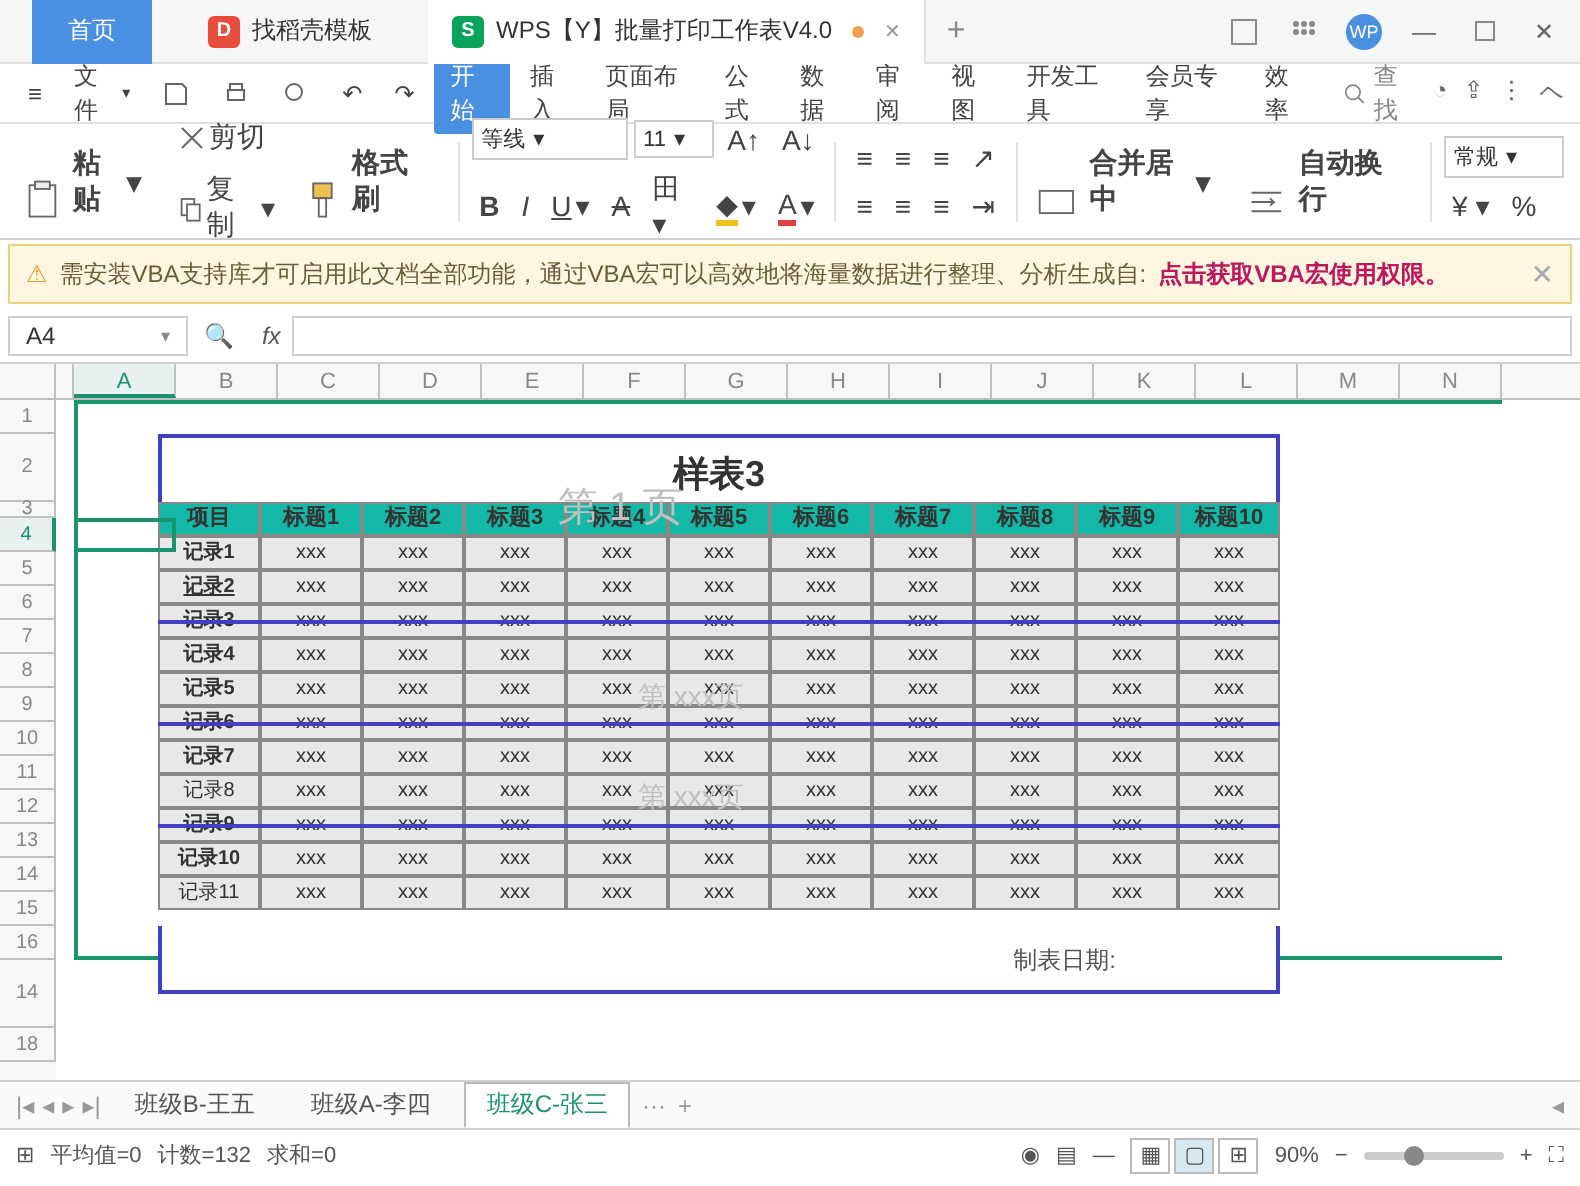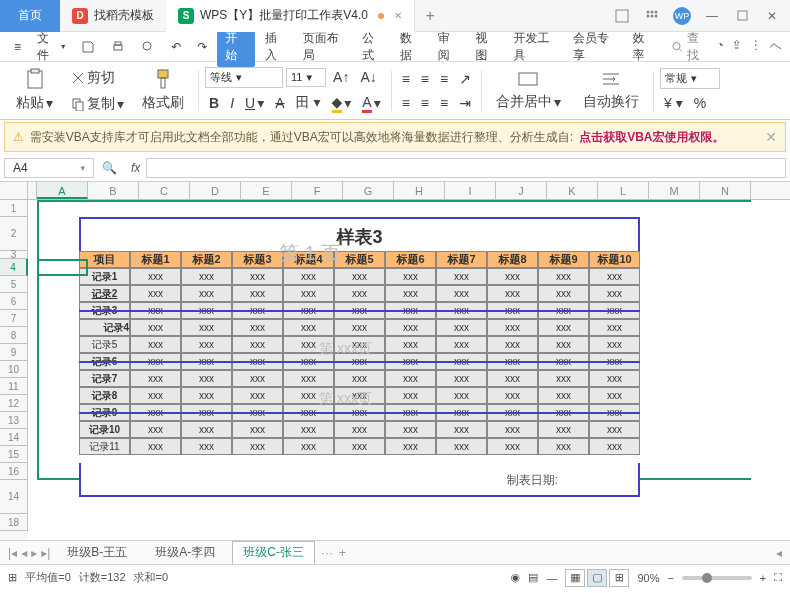--- a/index.html
+++ b/index.html
@@ -1,20 +1,20 @@
 <!DOCTYPE html>
 <html><head>
 <meta charset="utf-8">
 <style>
 * { margin: 0; padding: 0; box-sizing: border-box; font-family: "Microsoft YaHei", sans-serif; }
 body { width: 790px; height: 593px; background: #fff; overflow: hidden; font-size: 12px; color: #333; }
 
 
 .titlebar { height: 32px; background: #f5f6f7; display: flex; align-items: center; border-bottom: 1px solid #e0e0e0; }
-.tab { height: 32px; display: flex; align-items: center; padding: 0 12px; gap: 6px; position: relative; }
+.tab { height: 32px; display: flex; align-items: center; padding: 0 12px; gap: 6px; position: relative; margin-left: 16px; }
 .tab.home { background: #4a90e2; color: #fff; font-weight: 500; padding: 0 18px; }
 .tab.doc { background: #fff; border-right: 1px solid #e0e0e0; }
 .tab-icon { width: 16px; height: 16px; display: inline-flex; align-items: center; justify-content: center; border-radius: 3px; font-size: 10px; color: #fff; font-weight: bold; }
 .tab-icon.red { background: #e74c3c; }
 .tab-icon.green { background: #07a35a; }
 .tab-close { color: #999; font-size: 10px; margin-left: 4px; }
 .tab-dot { width: 6px; height: 6px; border-radius: 50%; background: #f0a050; margin-left: 4px; }
 .tab-add { padding: 0 10px; color: #888; font-size: 16px; }
 .win-right { margin-left: auto; display: flex; align-items: center; gap: 2px; padding-right: 4px; }
 .win-icon { width: 28px; height: 28px; display: flex; align-items: center; justify-content: center; color: #666; }
@@ -23,21 +23,21 @@
 
 .menubar { height: 30px; display: flex; align-items: center; padding: 0 8px; gap: 4px; border-bottom: 1px solid #e0e0e0; }
 .menu-btn { padding: 3px 6px; color: #444; display: flex; align-items: center; gap: 3px; font-size: 12px; }
 .menu-btn.active { background: #4a90e2; color: #fff; border-radius: 2px; padding: 3px 8px; }
 .menu-search { margin-left: 8px; display: flex; align-items: center; gap: 4px; color: #888; }
 .menu-spacer { flex: 1; }
 .menu-icons { display: flex; gap: 8px; color: #666; }
 
 
 .ribbon { height: 58px; display: flex; align-items: center; padding: 0 8px; gap: 6px; border-bottom: 1px solid #d0d0d0; }
-.ribbon-group { display: flex; flex-direction: column; align-items: center; gap: 2px; padding: 0 4px; }
+.ribbon-group { display: flex; align-items: flex-end; gap: 2px; padding: 0 4px; font-weight: bold; }
 .ribbon-group-h { display: flex; align-items: center; gap: 3px; }
 .ribbon-divider { width: 1px; height: 40px; background: #e0e0e0; }
 .ribbon-btn { padding: 2px 4px; display: flex; align-items: center; gap: 2px; color: #444; font-size: 14px; }
 svg { display: block; }
 .ribbon-dropdown { display: flex; align-items: center; border: 1px solid #ccc; padding: 2px 4px; font-size: 11px; gap: 4px; background: #fff; }
 
 
 .warnbar { height: 30px; background: #fef6e0; border: 1px solid #f0d080; display: flex; align-items: center; padding: 0 8px; gap: 6px; color: #6b5d3a; margin: 2px 4px; }
 .warnbar a { color: #be185d; text-decoration: none; font-weight: bold; }
 .warn-close { margin-left: auto; color: #aaa; font-size: 14px; }
@@ -59,21 +59,21 @@
 .row-headers { width: 28px; background: #f6f8f8; }
 .row-h { height: 17px; text-align: center; border-bottom: 1px solid #c0c0c0; border-right: 1px solid #c0c0c0; color: #888; font-size: 10px; line-height: 17px; }
 .row-h.sel { background: #e8f0f0; color: #1a936f; border-right: 2px solid #1a936f; }
 .row-h.tall { height: 34px; line-height: 34px; }
 .cells { position: relative; flex: 1; }
 
 
 .sheet { position: absolute; left: 51px; top: 0; }
 .sheet-title { height: 34px; width: 561px; text-align: center; font-size: 18px; font-weight: bold; border: 2px solid #4040c0; border-bottom: none; line-height: 36px; background: #fff; }
 .sheet-row { display: flex; height: 17px; }
-.sheet-row.header-row .cell { background: #fdba74; font-weight: bold; font-size: 11px; }
+.sheet-row.header-row .cell { background: #14b8a6; font-weight: bold; font-size: 11px; }
 .cell { width: 51px; border: 1px solid #888; text-align: center; font-size: 10px; line-height: 15px; overflow: hidden; background: #e8e8e8; }
 .watermark { position: absolute; color: #c0c0c0; font-size: 20px; font-weight: 300; pointer-events: none; }
 .blue-line { position: absolute; height: 2px; background: #4040c0; }
 .green-border-area { position: absolute; border: 2px solid #1a936f; pointer-events: none; }
 .footer-row { position: absolute; left: 51px; width: 561px; height: 34px; text-align: right; padding-right: 80px; line-height: 34px; color: #555; border: 2px solid #4040c0; border-top: none; background: #fff; font-size: 12px; }
 .cell-cursor { position: absolute; border: 2px solid #1a936f; pointer-events: none; }
 
 
 .sheettabs { height: 24px; display: flex; align-items: center; border-top: 1px solid #d0d0d0; padding: 0 8px; gap: 6px; background: #fafafa; }
 .nav-arrows { display: flex; gap: 4px; color: #999; }
@@ -392,34 +392,34 @@
               <div class="cell">xxx</div>
               <div class="cell">xxx</div>
               <div class="cell">xxx</div>
               <div class="cell">xxx</div>
               <div class="cell">xxx</div>
               <div class="cell">xxx</div>
               <div class="cell">xxx</div>
               <div class="cell">xxx</div>
             </div>
             <div class="sheet-row">
-              <div class="cell" style="font-weight: bold; text-align: right;">记录4</div>
-              <div class="cell">xxx</div>
-              <div class="cell">xxx</div>
-              <div class="cell">xxx</div>
-              <div class="cell">xxx</div>
-              <div class="cell">xxx</div>
-              <div class="cell">xxx</div>
-              <div class="cell">xxx</div>
-              <div class="cell">xxx</div>
-              <div class="cell">xxx</div>
-              <div class="cell">xxx</div>
-            </div>
-            <div class="sheet-row">
-              <div class="cell" style="font-weight: normal;">记录5</div>
+              <div class="cell" style="font-weight: bold;">记录4</div>
+              <div class="cell">xxx</div>
+              <div class="cell">xxx</div>
+              <div class="cell">xxx</div>
+              <div class="cell">xxx</div>
+              <div class="cell">xxx</div>
+              <div class="cell">xxx</div>
+              <div class="cell">xxx</div>
+              <div class="cell">xxx</div>
+              <div class="cell">xxx</div>
+              <div class="cell">xxx</div>
+            </div>
+            <div class="sheet-row">
+              <div class="cell" style="font-weight: bold;">记录5</div>
               <div class="cell">xxx</div>
               <div class="cell">xxx</div>
               <div class="cell">xxx</div>
               <div class="cell">xxx</div>
               <div class="cell">xxx</div>
               <div class="cell">xxx</div>
               <div class="cell">xxx</div>
               <div class="cell">xxx</div>
               <div class="cell">xxx</div>
               <div class="cell">xxx</div>
@@ -444,21 +444,21 @@
               <div class="cell">xxx</div>
               <div class="cell">xxx</div>
               <div class="cell">xxx</div>
               <div class="cell">xxx</div>
               <div class="cell">xxx</div>
               <div class="cell">xxx</div>
               <div class="cell">xxx</div>
               <div class="cell">xxx</div>
             </div>
             <div class="sheet-row">
-              <div class="cell" style="font-weight: bold;">记录8</div>
+              <div class="cell" style="font-weight: normal;">记录8</div>
               <div class="cell">xxx</div>
               <div class="cell">xxx</div>
               <div class="cell">xxx</div>
               <div class="cell">xxx</div>
               <div class="cell">xxx</div>
               <div class="cell">xxx</div>
               <div class="cell">xxx</div>
               <div class="cell">xxx</div>
               <div class="cell">xxx</div>
               <div class="cell">xxx</div>

